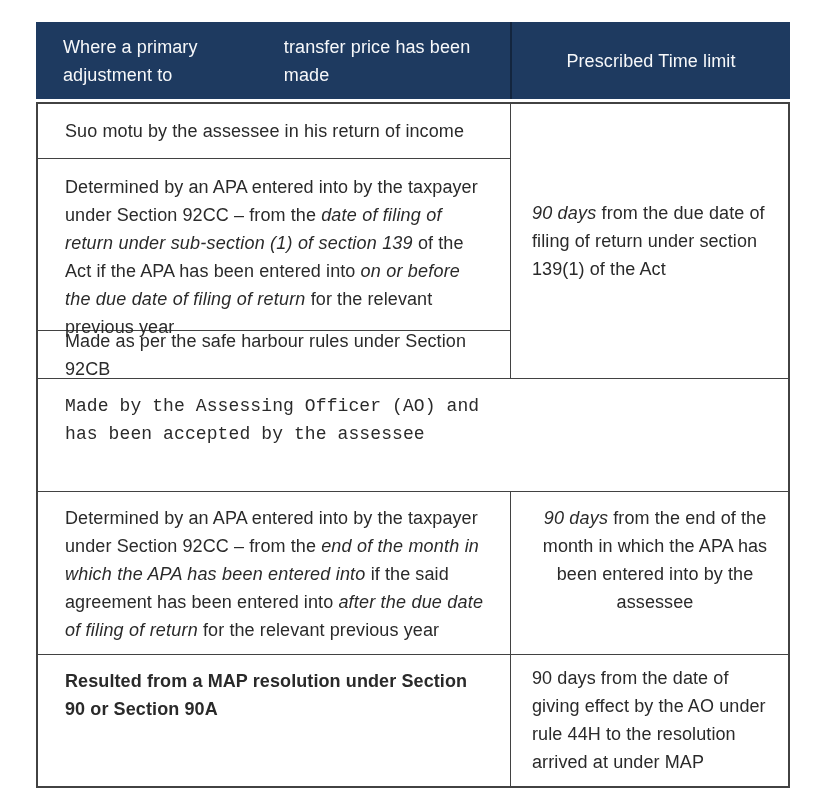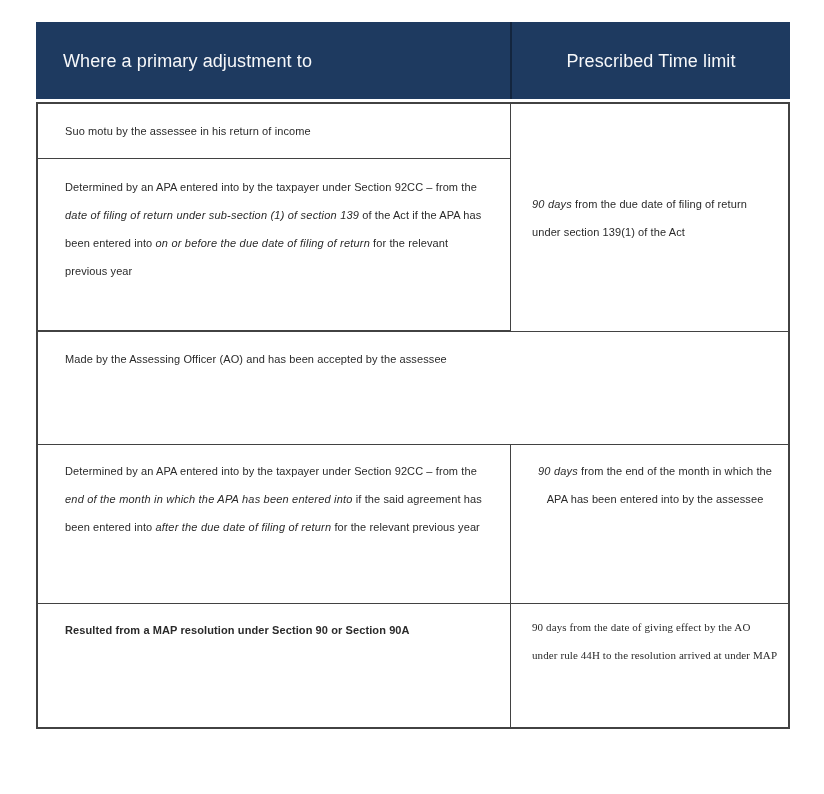--- a/index.html
+++ b/index.html
@@ -46,21 +46,21 @@
     justify-content: center;
     text-align: center;
     border-left: 2px solid rgba(0,0,0,0.35);
     padding: 14px 10px;
   }
   
   .tbody {
     margin-top: 3px;
     border: 2px solid #424242;
     color: #2a2a2a;
-    font-size: 11px;
+    font-size: 18px;
   }
   .cell {
     line-height: 28px;
     letter-spacing: 0.1px;
     box-sizing: border-box;
   }
   .grid2 {
     display: grid;
     grid-template-columns: 472px 278px;
   }
@@ -95,53 +95,57 @@
     display: flex;
     align-items: center;
     padding: 0 20px 0 27px;
   }
   .merged-right {
     display: flex;
     align-items: center;
     padding-top: 0;
     padding-bottom: 0;
   }
-  .r4 .left-cell  { min-height: 112px; }
+  .r4 .left-cell  { min-height: 112px; font-family: Liberation Mono, monospace; }
   .r4 .right-cell { min-height: 112px; }
   .r5 .left-cell  { min-height: 158px; padding-top: 12px; }
   .r5 .right-cell { min-height: 158px; padding-top: 12px; text-align: center; }
   .r6 .left-cell  { min-height: 123px; padding-top: 12px; font-weight: bold; }
-  .r6 .right-cell { min-height: 123px; padding-top: 9px; font-family: Liberation Serif, serif; }
+  .r6 .right-cell { min-height: 123px; padding-top: 9px; }
   em {
     font-style: italic;
     letter-spacing: 0.2px;
   }
 </style>
 </head>
 <body>
 
 <div class="canvas">
   <div class="tbl">
 
     <div class="thead">
       <div class="th th-left cell">
           <span>Where a primary adjustment to</span>
           <br>
+          <span>transfer price has been made</span>
         </div>
       <div class="th th-right cell">Prescribed Time limit</div>
     </div>
 
     <div class="tbody">
 
       <div class="grid2">
         <div class="merged-left">
           <div class="cell sub sub-1">
               <span>Suo motu by the assessee in his return of income</span>
             </div>
           <div class="cell sub sub-2"><span>Determined by an APA entered into by the taxpayer under Section 92CC – from the </span><em>date of filing of return under sub-section (1) of section 139</em><span> of the Act if the APA has been entered into </span><em>on or before the due date of filing of return</em><span> for the relevant previous year</span></div>
+          <div class="cell sub sub-3">
+              <span>Made as per the safe harbour rules under Section 92CB</span>
+            </div>
         </div>
         <div class="cell right-cell merged-right">
           <div><em>90 days</em><span> from the due date of filing of return under section 139(1) of the Act</span></div>
         </div>
       </div>
 
       <div class="grid2 row r4">
         <div class="cell left-cell"><span>Made by the Assessing Officer (AO) and has been accepted by the assessee</span></div>
       </div>
 

